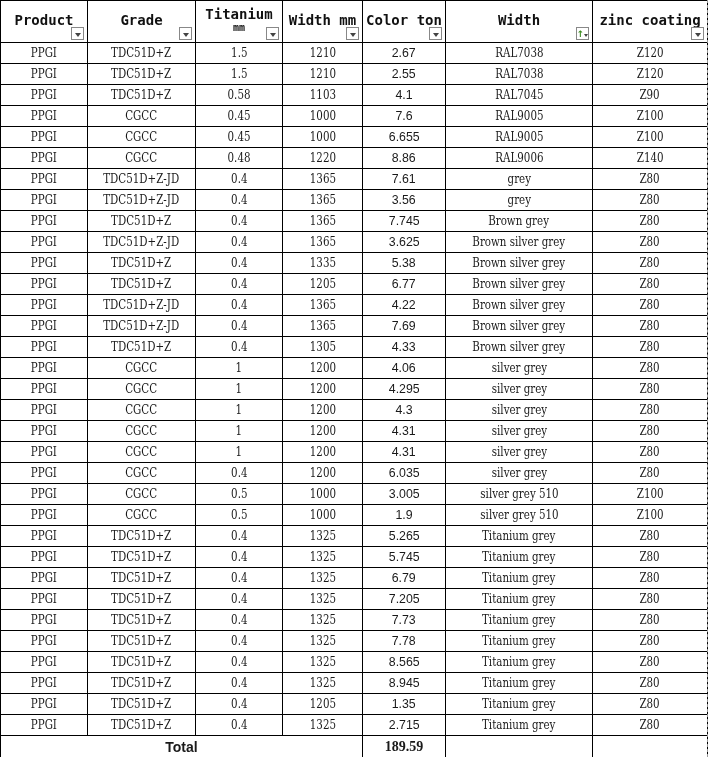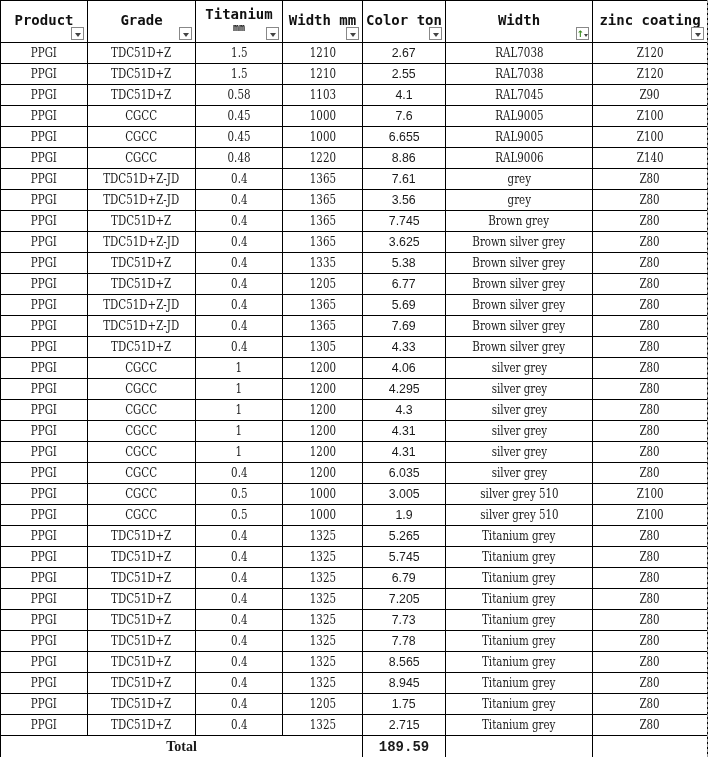--- a/index.html
+++ b/index.html
@@ -26,22 +26,22 @@
   th .lbl { display: inline-block; position: relative; top: -2px; }
   th .sub { display: block; font-size: 10px; line-height: 12px; }
   .filter {
     position: absolute; right: 3px; bottom: 2px;
     width: 13px; height: 13px; border: 1px solid #888; background: #fff;
     box-sizing: border-box; display: flex; align-items: center; justify-content: center;
   }
   .filter .tri { width: 0; height: 0; border-left: 3.5px solid transparent; border-right: 3.5px solid transparent; border-top: 4px solid #444; margin-top: 2px; }
   .filter.sorted .arrow { font-size: 9px; color: #3a8a1e; line-height: 10px; font-family: "DejaVu Sans", sans-serif; font-weight: bold; }
   .filter.sorted .tri2 { width: 0; height: 0; border-left: 2px solid transparent; border-right: 2px solid transparent; border-top: 3px solid #444; margin-top: 4px; }
-  tr.total td { height: 21px; font-family: Liberation Mono, monospace; font-weight: bold; font-size: 14px; }
-  tr.total td.tlabel { font-family: Liberation Serif, serif; font-weight: bold; }
+  tr.total td { height: 21px; font-family: Liberation Serif, serif; font-weight: bold; font-size: 14px; }
+  tr.total td.tlabel { font-family: Liberation Sans, sans-serif; font-weight: bold; }
   .dash { position: absolute; left: 707px; top: 0; width: 0; height: 757px; border-left: 1px dashed #999; }
 </style>
 </head>
 <body>
 
 <div class="sheet">
   <table>
     <colgroup>
       <col class="c0">
         <col class="c1">
@@ -208,21 +208,21 @@
           <td><span class="t">1205</span></td>
           <td class="w"><span class="t">6.77</span></td>
           <td><span class="t">Brown silver grey</span></td>
           <td><span class="t">Z80</span></td>
         </tr>
         <tr>
           <td><span class="t">PPGI</span></td>
           <td><span class="t">TDC51D+Z-JD</span></td>
           <td><span class="t">0.4</span></td>
           <td><span class="t">1365</span></td>
-          <td class="w"><span class="t">5.69</span></td>
+          <td class="w"><span class="t">4.22</span></td>
           <td><span class="t">Brown silver grey</span></td>
           <td><span class="t">Z80</span></td>
         </tr>
         <tr>
           <td><span class="t">PPGI</span></td>
           <td><span class="t">TDC51D+Z-JD</span></td>
           <td><span class="t">0.4</span></td>
           <td><span class="t">1365</span></td>
           <td class="w"><span class="t">7.69</span></td>
           <td><span class="t">Brown silver grey</span></td>
@@ -379,21 +379,21 @@
           <td><span class="t">1325</span></td>
           <td class="w"><span class="t">8.945</span></td>
           <td><span class="t">Titanium grey</span></td>
           <td><span class="t">Z80</span></td>
         </tr>
         <tr>
           <td><span class="t">PPGI</span></td>
           <td><span class="t">TDC51D+Z</span></td>
           <td><span class="t">0.4</span></td>
           <td><span class="t">1205</span></td>
-          <td class="w"><span class="t">1.75</span></td>
+          <td class="w"><span class="t">1.35</span></td>
           <td><span class="t">Titanium grey</span></td>
           <td><span class="t">Z80</span></td>
         </tr>
         <tr>
           <td><span class="t">PPGI</span></td>
           <td><span class="t">TDC51D+Z</span></td>
           <td><span class="t">0.4</span></td>
           <td><span class="t">1325</span></td>
           <td class="w"><span class="t">2.715</span></td>
           <td><span class="t">Titanium grey</span></td>

